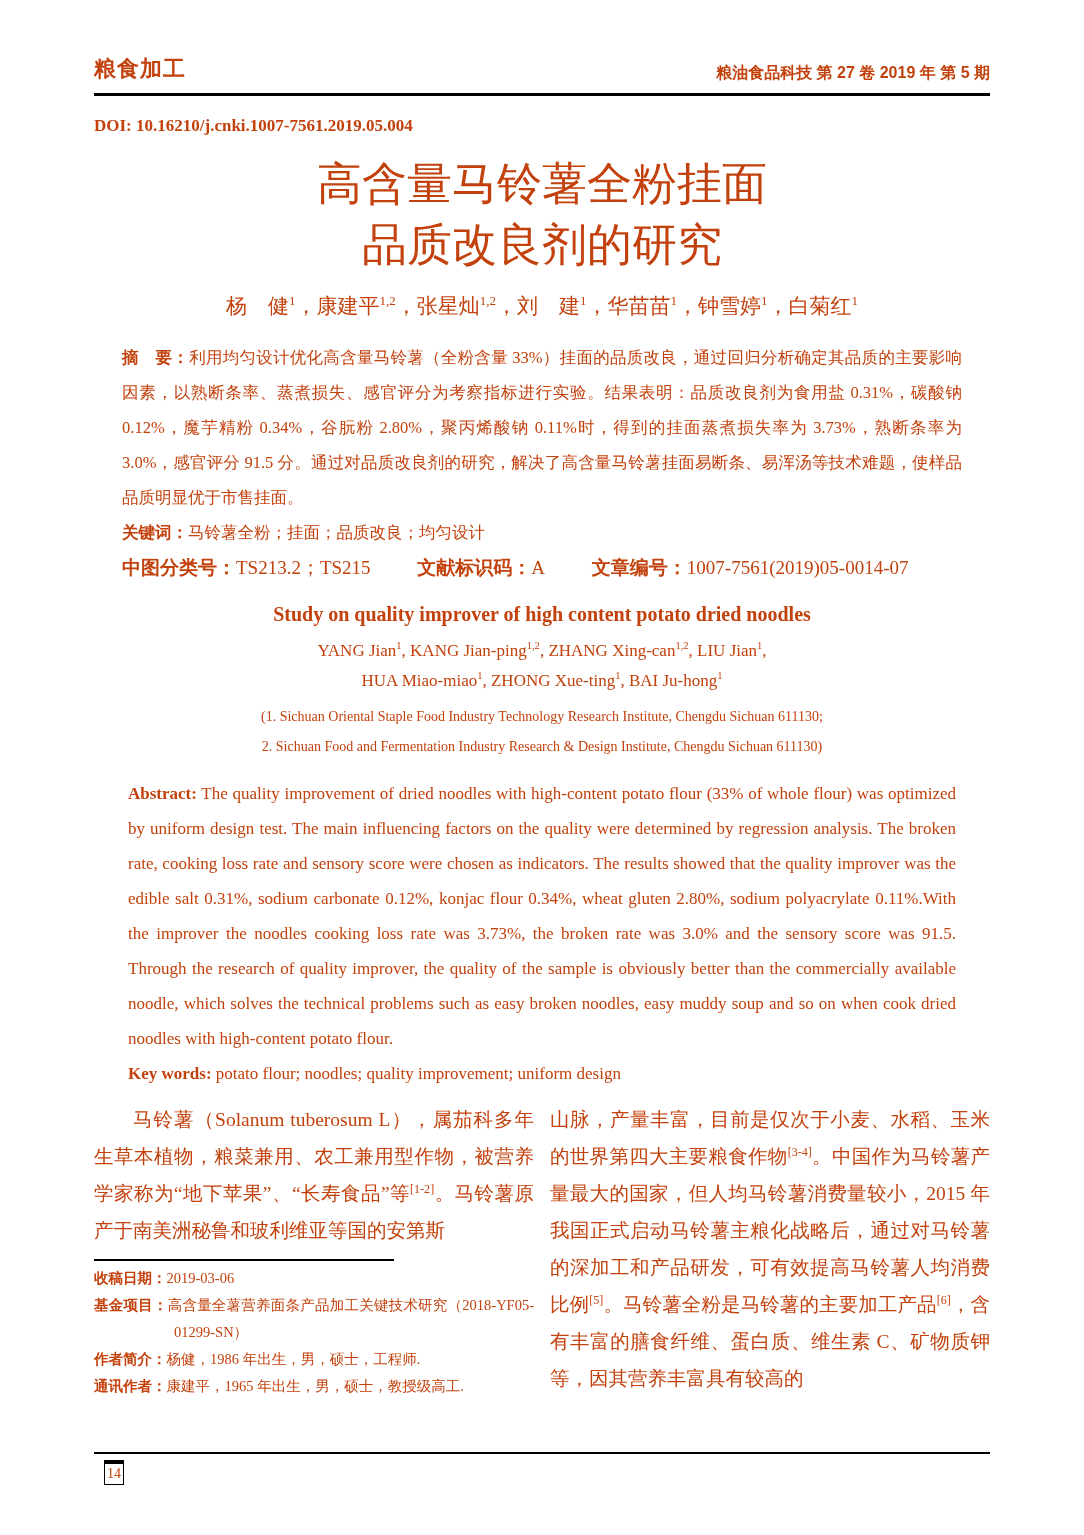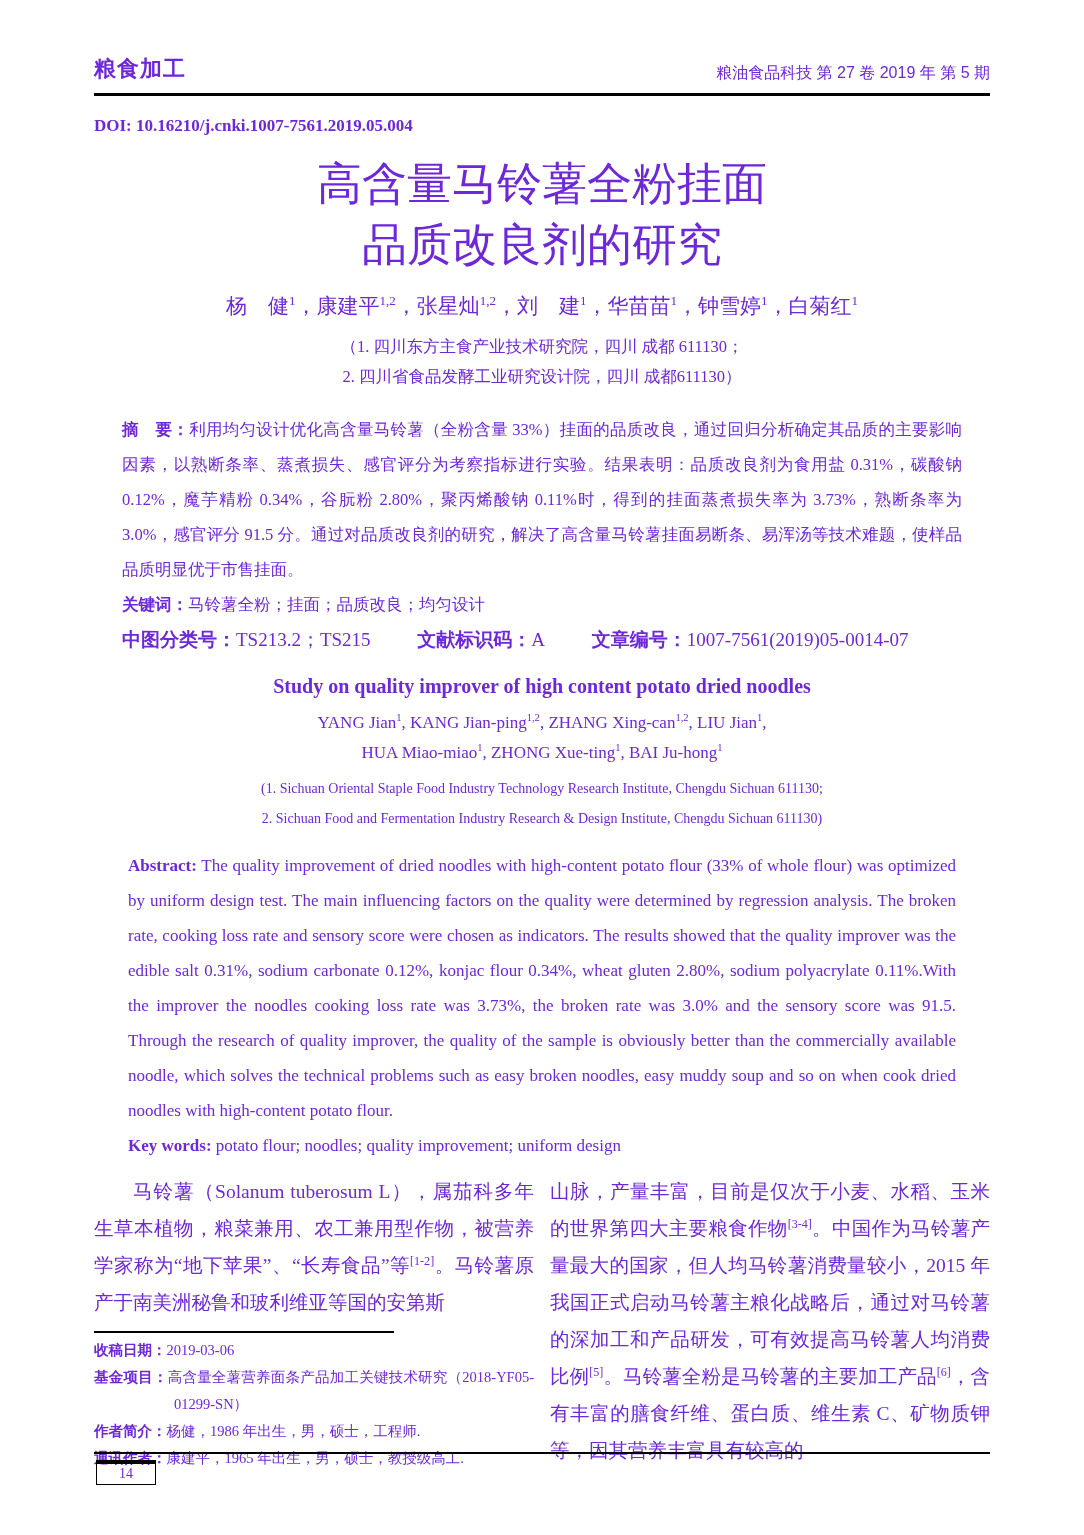--- a/index.html
+++ b/index.html
@@ -1,31 +1,31 @@
 <!DOCTYPE html>
 <html lang="zh"><head>
 <meta charset="utf-8">
 <style>
   html,body { margin:0; padding:0; background:#e8e8e8; }
   .sheet {
     position:relative; width:1084px; height:1535px; margin:0 auto;
-    background:#ffffff; color:#6d28d9;
+    background:#ffffff; color:#c2410c;
     font-family:"Liberation Serif","DejaVu Serif",serif;
     overflow:hidden; box-sizing:border-box;
   }
   .content { padding:54px 94px 0 94px; }
 
   
   .journal-header {
     display:flex; justify-content:space-between; align-items:flex-end;
     border-bottom:3px solid #000; padding-bottom:9px;
     font-family:"Liberation Sans","DejaVu Sans",sans-serif;
   }
   .jh-left  { font-size:22px; font-weight:bold; letter-spacing:1px; }
-  .jh-right { font-size:16px; }
+  .jh-right { font-size:16px;font-weight:bold; }
 
   .doi-line { margin-top:20px; font-weight:bold; font-size:17px; }
 
   
   .title-zh { margin-top:18px; text-align:center; font-size:45px; line-height:61px; font-weight:normal; }
   .authors-zh { margin-top:16px; text-align:center; font-size:21px; }
   sup { font-size:0.62em; line-height:0; }
   .affil-zh { margin-top:12px; text-align:center; font-size:16.5px; line-height:30px; }
 
   
@@ -52,23 +52,23 @@
 
   
   .footnote-rule { width:300px; border-top:2.5px solid #000; margin-top:10px; }
   .footnote { margin-top:4px; font-size:14.5px; line-height:27px; }
   .fn-item { padding-left:80px; text-indent:-80px; }
   .fn-label { font-family:"Liberation Sans","DejaVu Sans",sans-serif; font-weight:bold; }
 
   
   .bottom-rule { position:absolute; left:94px; right:94px; top:1452px; border-top:2px solid #000; }
   .page-num {
-    position:absolute; left:96px; top:1460px;
+    position:absolute; left:104px; top:1460px;
     border:1px solid #000; border-top:4px solid #000;
-    padding:0 22px; font-size:14px; line-height:20px;
+    padding:0 2px; font-size:14px; line-height:20px;
   }
 </style>
 </head>
 <body>
 
 <div class="sheet">
   <div class="content">
 
     <div class="journal-header">
       <span class="jh-left">粮食加工</span>
@@ -77,24 +77,20 @@
 
     <div class="doi-line">DOI: 10.16210/j.cnki.1007-7561.2019.05.004</div>
 
     <div class="title-zh">
       <div>高含量马铃薯全粉挂面</div>
       <div>品质改良剂的研究</div>
     </div>
 
     <div class="authors-zh"><span>杨　健</span><sup>1</sup><span>，康建平</span><sup>1,2</sup><span>，张星灿</span><sup>1,2</sup><span>，刘　建</span><sup>1</sup><span>，华苗苗</span><sup>1</sup><span>，钟雪婷</span><sup>1</sup><span>，白菊红</span><sup>1</sup></div>
 
-    <div class="affil-zh">
-      <div>（1. 四川东方主食产业技术研究院，四川 成都 611130；</div>
-      <div>2. 四川省食品发酵工业研究设计院，四川 成都611130）</div>
-    </div>
 
     <div class="abstract-zh">
       <span class="label-hei">摘　要：</span><span>利用均匀设计优化高含量马铃薯（全粉含量 33%）挂面的品质改良，通过回归分析确定其品质的主要影响因素，以熟断条率、蒸煮损失、感官评分为考察指标进行实验。结果表明：品质改良剂为食用盐 0.31%，碳酸钠 0.12%，魔芋精粉 0.34%，谷朊粉 2.80%，聚丙烯酸钠 0.11%时，得到的挂面蒸煮损失率为 3.73%，熟断条率为 3.0%，感官评分 91.5 分。通过对品质改良剂的研究，解决了高含量马铃薯挂面易断条、易浑汤等技术难题，使样品品质明显优于市售挂面。</span>
     </div>
 
     <div class="keywords-zh">
       <span class="label-hei">关键词：</span><span>马铃薯全粉；挂面；品质改良；均匀设计</span>
     </div>
 
     <div class="clc-line">

